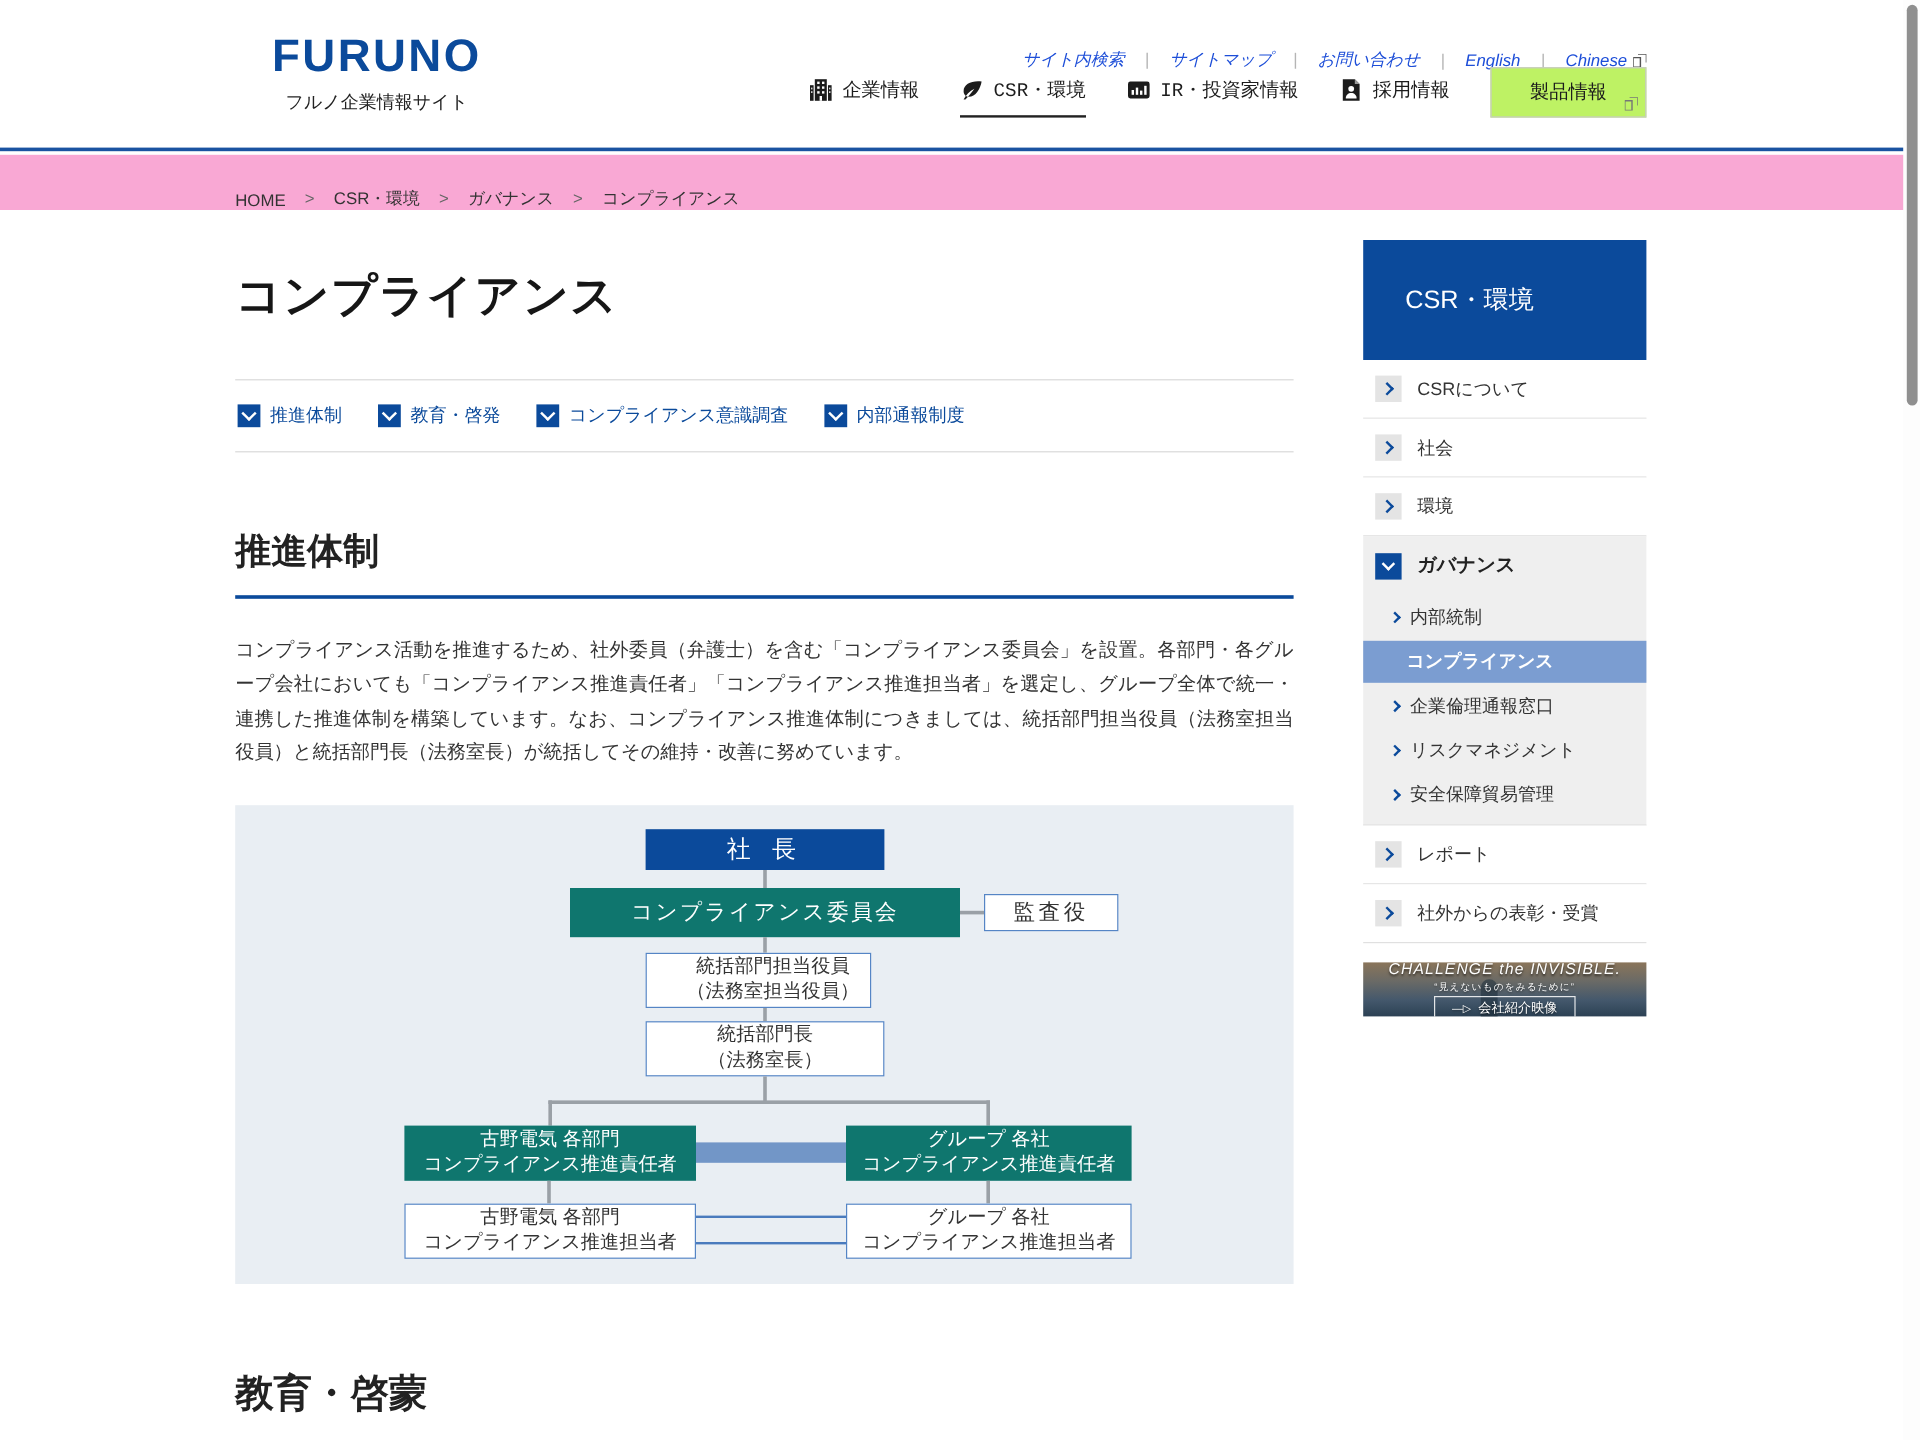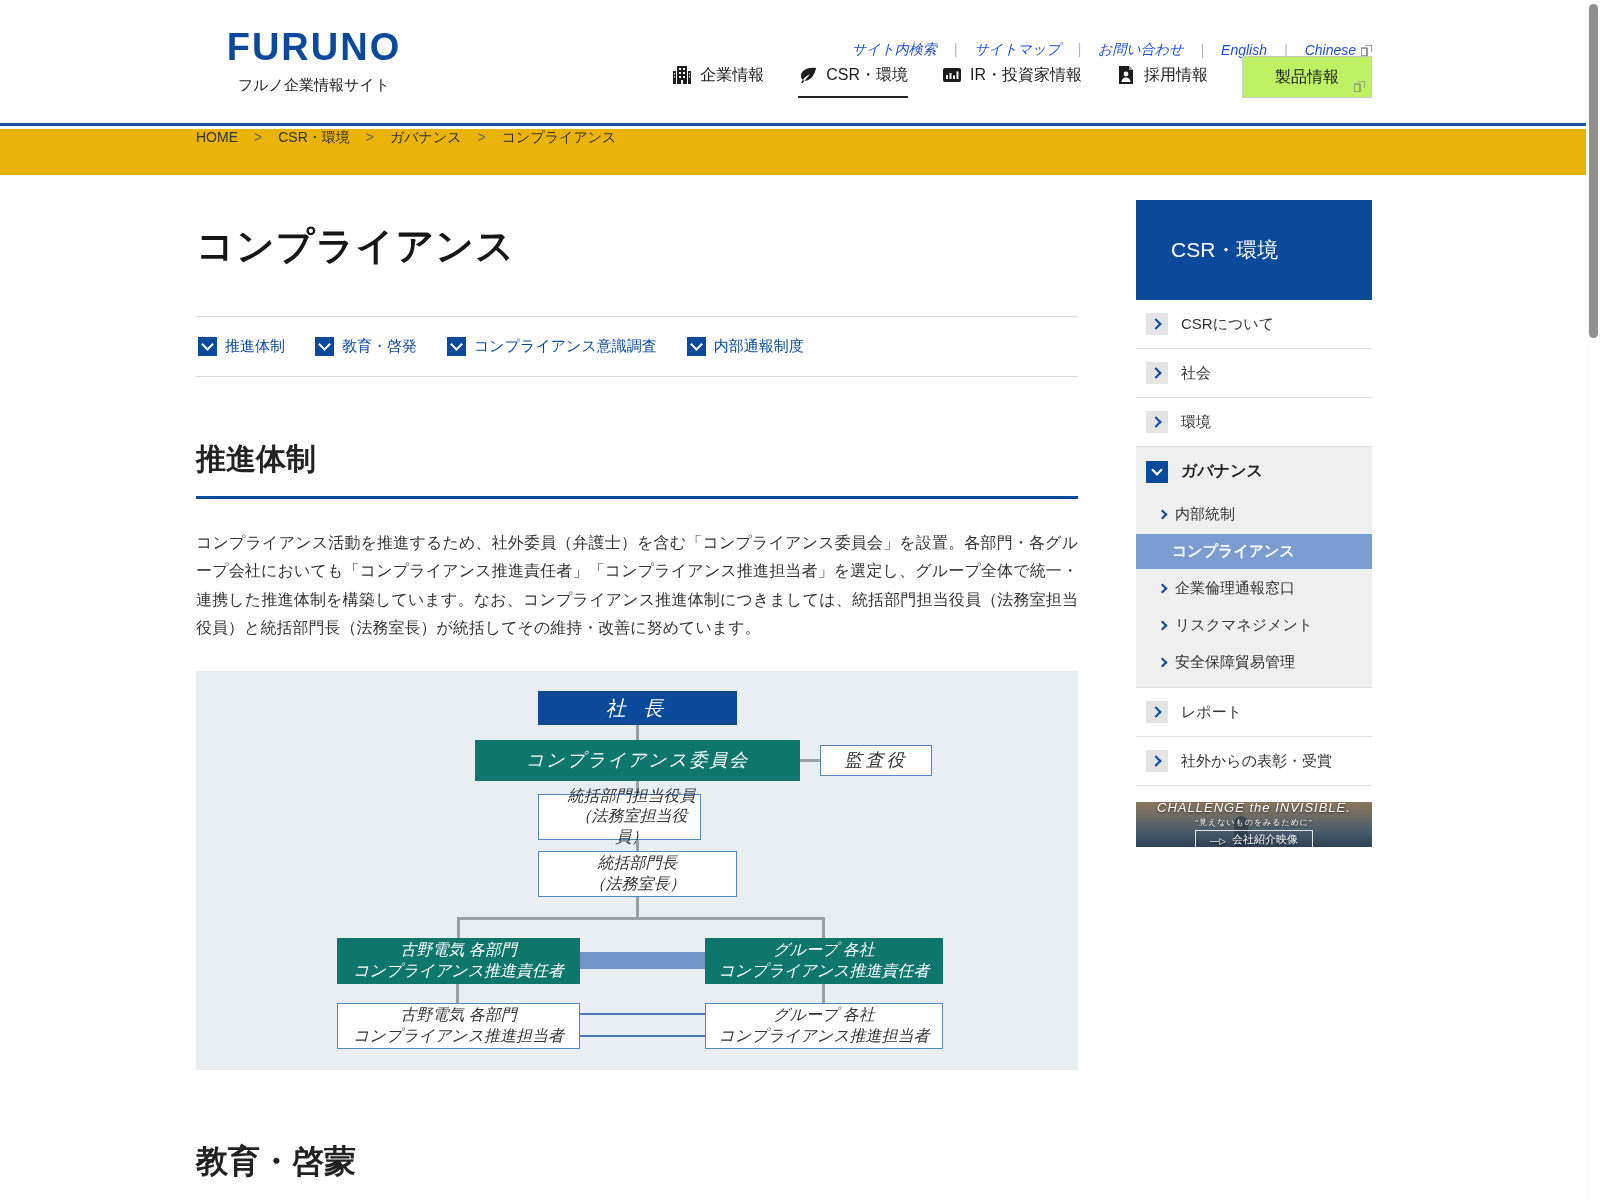--- a/index.html
+++ b/index.html
@@ -10,48 +10,48 @@
   }
   
   .header { position:absolute; top:0; left:0; width:1600px; height:126px; background:#fff; border-bottom:3px solid #1a53a1; }
   .logo { position:absolute; left:194px; top:26px; width:240px; text-align:center;
           font-size:38px; font-weight:bold; color:#0b4a9b; letter-spacing:2px; cursor:pointer; }
   .site-name { position:absolute; left:194px; top:76px; width:240px; text-align:center; font-size:15px; color:#222; }
   .utility-nav { position:absolute; top:41px; right:228px; display:flex; align-items:center; font-size:14px; color:#1d4ed8; list-style:none;font-style:italic; }
   .utility-nav li { cursor:pointer; white-space:nowrap; }
   .utility-nav li + li::before { content:"|"; color:#b5b5b5; margin:0 17px; cursor:default; }
   .ext-icon { display:inline-block; margin-left:5px; vertical-align:-1px; }
-  .main-nav { position:absolute; top:56px; right:228px; display:flex; align-items:center; gap:34px; }
+  .main-nav { position:absolute; top:56px; right:228px; display:flex; align-items:center; gap:34px;font-family:Liberation Mono, monospace; }
   .nav-item { display:flex; align-items:center; gap:8px; font-size:16px; color:#1c1c1c; cursor:pointer; position:relative; padding-bottom:4px; }
   .nav-item.active::after { content:""; position:absolute; left:0; right:0; bottom:-8px; height:2px; background:#222; }
   .nav-icon { display:inline-flex; width:20px; height:20px; align-items:center; justify-content:center; }
   .nav-btn { position:relative; border:1px solid #c9c9c9; background:#bef264; width:130px; height:42px;
              display:flex; align-items:center; justify-content:center; font-size:16px; color:#1c1c1c; cursor:pointer; }
   .nav-btn .ext-icon { position:absolute; right:6px; bottom:5px; margin:0; color:#777; }
   
-  .breadcrumb { position:absolute; top:129px; left:0; width:1600px; height:46px; background:#eab308;
-                display:flex; align-items:flex-start; padding-left:196px; font-size:14px; color:#333; list-style:none; }
+  .breadcrumb { position:absolute; top:129px; left:0; width:1600px; height:46px; background:#f9a8d4;
+                display:flex; align-items:flex-end; padding-left:196px; font-size:14px; color:#333; list-style:none; }
   .breadcrumb li { cursor:pointer; }
   .breadcrumb li + li::before { content:">"; color:#666; margin:0 16px; cursor:default; }
   
   .main { position:absolute; left:196px; top:175px; width:882px; }
   .page-title { margin-top:46px; font-size:38px; font-weight:bold; color:#161616; letter-spacing:1px; }
   .anchors { margin-top:44px; border-top:1px solid #d9d9d9; border-bottom:1px solid #d9d9d9;
              padding:20px 2px; display:flex; gap:30px; }
   .anchor-link { display:flex; align-items:center; gap:8px; font-size:15px; color:#0b4a9b; cursor:pointer; }
   .blue-sq { width:19px; height:19px; background:#0b4a9b; flex:none; }
   .blue-sq::after { content:""; display:block; width:7px; height:7px;
                     border-right:2px solid #fff; border-bottom:2px solid #fff;
                     transform:rotate(45deg); margin:3px auto 0; }
   .sec-heading { margin-top:62px; font-size:30px; font-weight:600; color:#222;
                  padding-bottom:16px; border-bottom:3px solid #0b4a9b; }
   .body-text { margin-top:30px; font-size:16px; line-height:1.78; color:#333; text-align:justify; }
   .sec-heading2 { margin-top:70px; font-size:32px; font-weight:600; color:#222; }
   
-  .chart { margin-top:28px; position:relative; width:882px; height:399px; background:#e9eef3;font-style:italic; }
+  .chart { margin-top:28px; position:relative; width:882px; height:399px; background:#e9eef3; }
   .cbox { position:absolute; display:flex; flex-direction:column; align-items:center; justify-content:center;
           text-align:center; line-height:1.3; }
   .cbox.dark  { background:#0b4a9b; color:#fff; font-size:20px; letter-spacing:6px; }
   .cbox.mid   { background:#0f766e; color:#fff; font-size:16px; }
   .cbox.mid.big { font-size:18px; letter-spacing:2px; }
   .cbox.white { background:#fff; border:1px solid #5585c5; color:#333; font-size:16px; }
   .cbox.white.big { font-size:18px; letter-spacing:3px; }
   .line-v { position:absolute; width:3px; background:#9aa0a6; }
   .line-h { position:absolute; height:3px; background:#9aa0a6; }
   .band   { position:absolute; background:#7296c7; }
@@ -221,21 +221,21 @@
       </div>
     <div class="line-v" style="left:440px; top:54px;  height:15px;"></div>
     <div class="cbox mid big" style="left:279px; top:69px;  width:325px; height:41px;">
         <span>コンプライアンス委員会</span>
       </div>
     <div class="line-h" style="left:604px; top:88px;  width:20px;"></div>
     <div class="cbox white big" style="left:624px; top:74px; width:112px; height:31px;">
         <span>監査役</span>
       </div>
     <div class="line-v" style="left:440px; top:110px; height:13px;"></div>
-    <div class="cbox white" style="left:342px; top:123px; width:163px; height:46px;padding-left:24px;">
+    <div class="cbox white" style="left:342px; top:123px; width:188px; height:46px;padding-left:24px;">
       <span>統括部門担当役員</span>
         <span>（法務室担当役員）</span>
     </div>
     <div class="line-v" style="left:440px; top:169px; height:11px;"></div>
     <div class="cbox white" style="left:342px; top:180px; width:199px; height:46px;">
       <span>統括部門長</span>
         <span>（法務室長）</span>
     </div>
     <div class="line-v" style="left:440px; top:226px; height:22px;"></div>
     <div class="line-h" style="left:261px; top:246px; width:368px;"></div>

